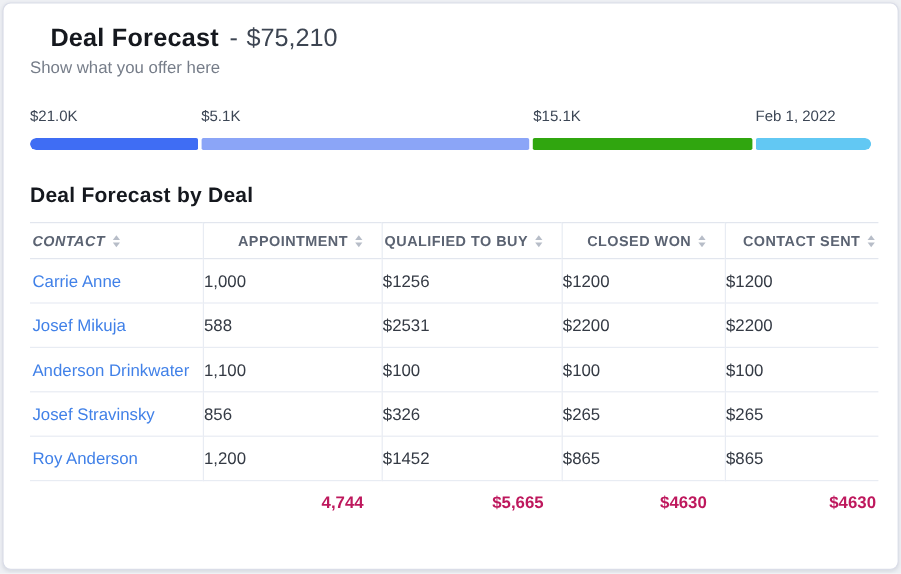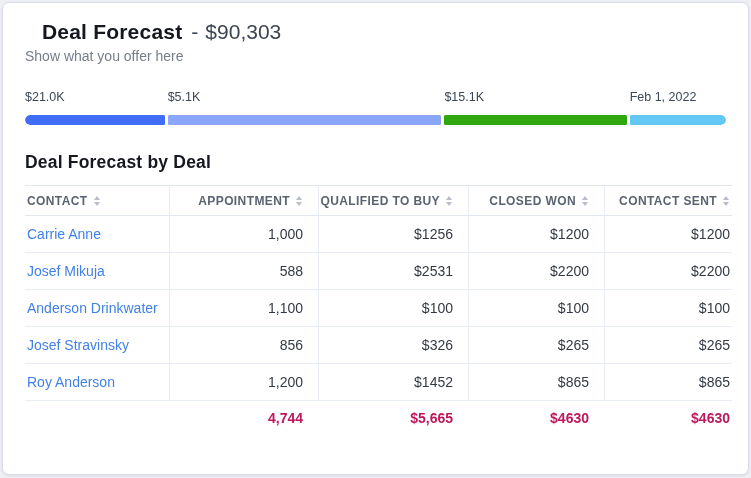--- a/index.html
+++ b/index.html
@@ -26,26 +26,26 @@
   .progress-segment:last-child  { border-radius:1.5px 5px 5px 1.5px; }
   
   .table-title { margin-top:27px; font-size:17.5px; font-weight:800; color:#15181e; letter-spacing:.2px; }
   table { margin-top:12px; width:707px; border-collapse:separate; border-spacing:0; table-layout:fixed; }
   th, td { font-size:14px; overflow:hidden; white-space:nowrap; }
   thead th {
     height:31px; border-top:1px solid #e2e6ee; border-bottom:1px solid #e2e6ee;
     font-size:12px; font-weight:700; letter-spacing:.4px; color:#5b6372;
     text-align:right; padding-right:15px; vertical-align:middle;
   }
-  thead th:first-child { text-align:left; padding-left:2px; padding-right:0; }
+  thead th:first-child { text-align:left; padding-left:2px; padding-right:0;font-style:italic; }
   thead th:last-child  { padding-right:2px; }
   thead th:not(:first-child), tbody td:not(:first-child) { border-left:1px solid #e8ecf3; }
   tbody td {
     height:37px; border-bottom:1px solid #e8ecf3; vertical-align:middle;
-    color:#343a44; text-align:right; padding-right:15px;
+    color:#343a44; text-align:left; padding-right:15px;
   }
   tbody td:first-child { text-align:left; padding-left:2px; padding-right:0; }
   tbody td:last-child  { padding-right:2px; }
   a.contact-link { color:var(--link,#4181e8); text-decoration:none; cursor:pointer; }
   tfoot td {
     position:relative; height:33px; vertical-align:middle;
     font-weight:700; color:#be185d; text-align:right; padding-right:15px;
   }
   tfoot td:first-child { padding-left:2px; }
   tfoot td:last-child  { padding-right:2px; }
@@ -58,21 +58,21 @@
   .sort-icon i.down { border-top:4px solid #b7bdc8; }
 </style>
 </head>
 <body>
 
 <div class="card">
 
   <div class="title-row">
     <span class="title-main">Deal Forecast</span>
     <span class="title-sep">-</span>
-    <span class="title-amount">$90,303</span>
+    <span class="title-amount">$75,210</span>
   </div>
   <div class="subtitle">Show what you offer here</div>
 
   <div class="progress-section">
     <div class="progress-labels" id="progress-labels">
         <div class="progress-label" style="flex: 20 1 0%;">$21.0K</div>
         <div class="progress-label" style="flex: 39.2 1 0%;">$5.1K</div>
         <div class="progress-label" style="flex: 26.1 1 0%;">$15.1K</div>
         <div class="progress-label" style="flex: 13.8 1 0%;">Feb 1, 2022</div>
       </div>

